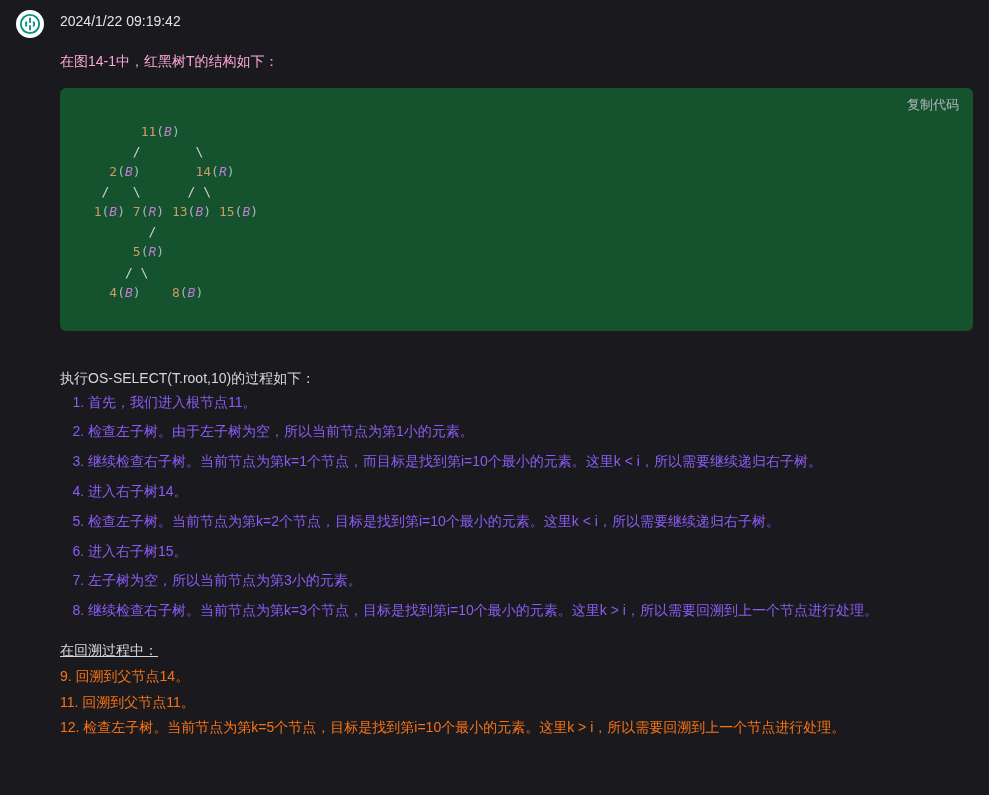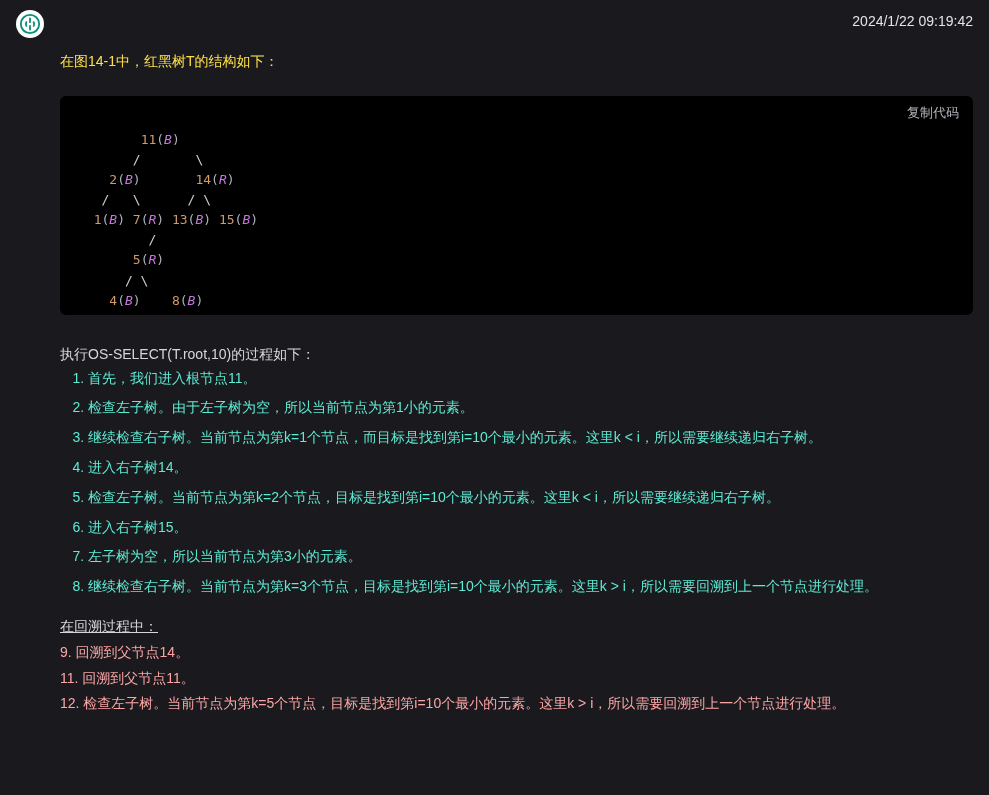--- a/index.html
+++ b/index.html
@@ -27,29 +27,28 @@
     display: flex;
     align-items: center;
     justify-content: center;
   }
   .avatar svg { width: 22px; height: 22px; }
   .content { flex: 1; min-width: 0; }
   .timestamp {
     color: #e4e4e8;
     font-size: 14px;
     margin-bottom: 16px;
-    text-align: right;
   }
-  .intro { margin-bottom: 22px; color: #fde047; }
+  .intro { margin-bottom: 14px; color: #f9a8d4; }
   .codeblock {
     position: relative;
-    background: #000000;
+    background: #14532d;
     border-radius: 6px;
-    padding: 34px 18px 4px 18px;
-    margin-bottom: 28px;
+    padding: 34px 18px 28px 18px;
+    margin-bottom: 36px;
   }
   .copy-btn {
     position: absolute;
     top: 8px;
     right: 14px;
     color: #b6b6bd;
     font-size: 13px;
     cursor: pointer;
     background: none;
     border: none;
@@ -64,24 +63,24 @@
   }
   .num { color: #d19a66; text-align: center; }
   .paren { color: #abb2bf; }
   .bk { color: #c678dd; font-style: italic; }
   .rk { color: #c678dd; font-style: italic; }
   .section-title { color: #d6d6dc; }
   ol.steps {
     list-style: decimal;
     padding-left: 28px;
     margin-bottom: 16px;
-    color: #5eead4;
+    color: #8b5cf6;
   }
   ol.steps li { margin-bottom: 6px; }
-  .plain-step { color: #fca5a5; margin-bottom: 2px; }
+  .plain-step { color: #f97316; margin-bottom: 2px; }
   .subhead { margin-top: 14px; margin-bottom: 2px; color: #d6d6dc; text-decoration: underline; }
 </style>
 </head>
 <body>
 
 <div class="message">
   <div class="avatar">
     <svg viewBox="0 0 24 24">
       <circle cx="12" cy="12" r="10" fill="none" stroke="#0b8f7d" stroke-width="2"></circle>
       <path d="M12 6 v4 M12 14 v4 M8 10 a4 4 0 0 0 0 4 M16 10 a4 4 0 0 1 0 4" stroke="#0b8f7d" stroke-width="2" fill="none" stroke-linecap="round"></path>

